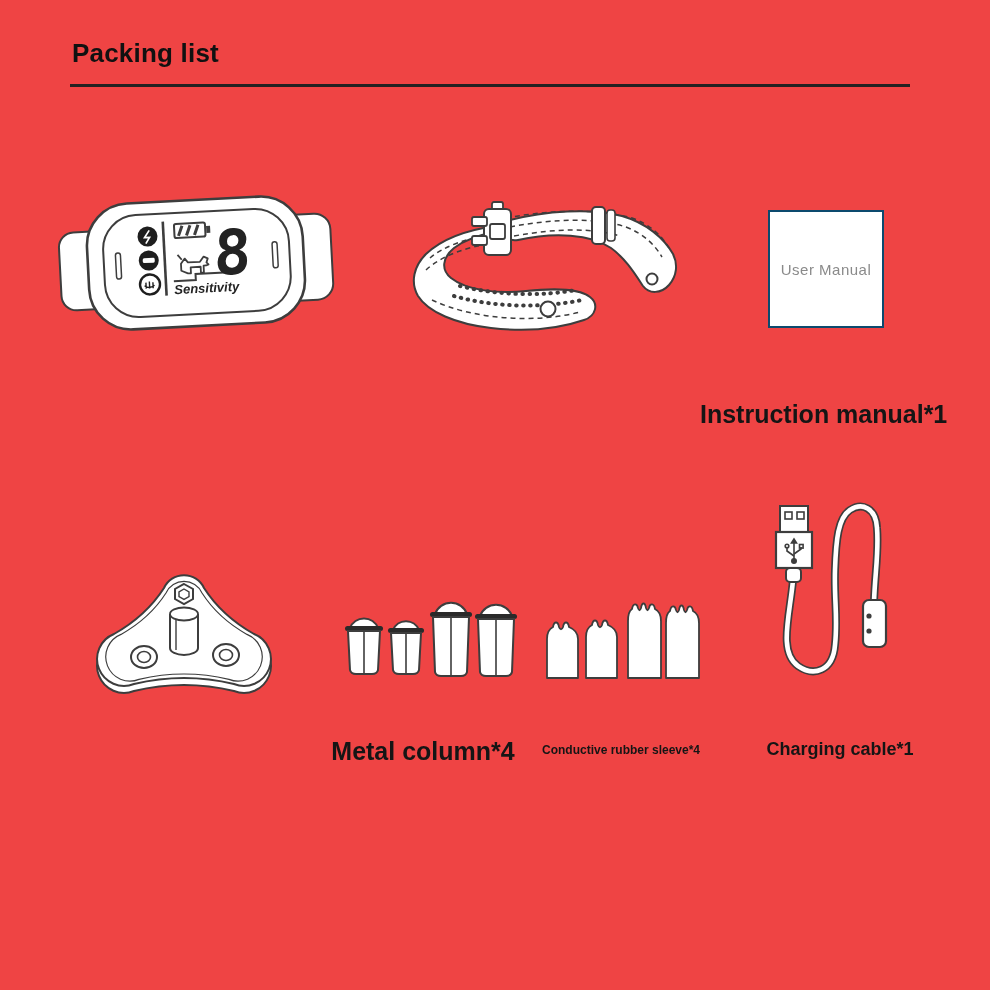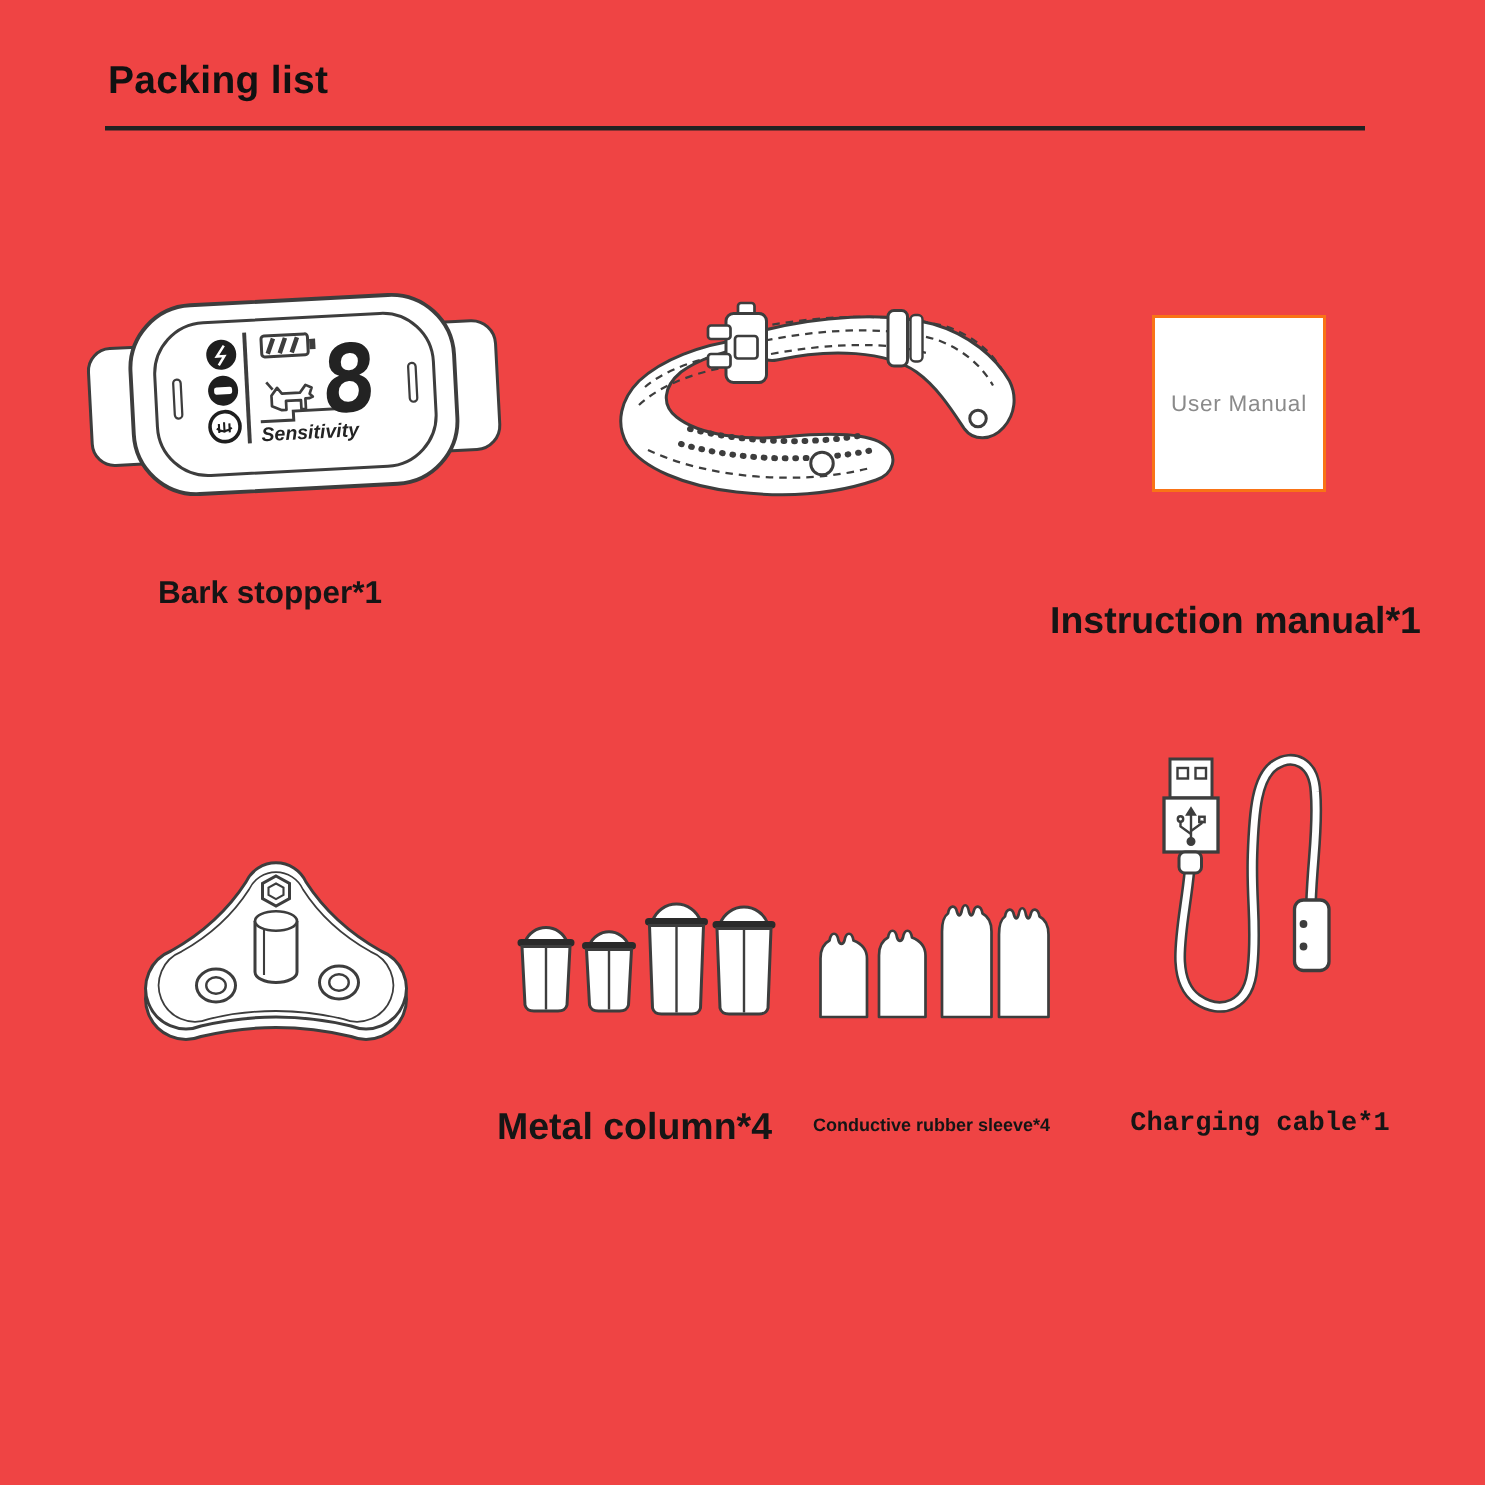--- a/index.html
+++ b/index.html
@@ -18,24 +18,24 @@
   .item-figure svg{display:block;}
   .item-label{
     position:absolute;text-align:center;font-weight:bold;color:#151515;white-space:nowrap;
   }
   .lbl-bark{left:30px;top:384px;width:300px;font-size:21px;}
   .lbl-nylon{left:395px;top:390px;width:300px;font-size:18px;}
   .lbl-manual{left:700px;top:400px;width:240px;font-size:25px;}
   .lbl-test{left:30px;top:734px;width:300px;font-size:21px;}
   .lbl-metal{left:310px;top:737px;width:226px;font-size:25px;}
   .lbl-sleeve{left:518px;top:743px;width:206px;font-size:12px;}
-  .lbl-cable{left:730px;top:739px;width:220px;font-size:18px;font-family:Liberation Mono, monospace;}
+  .lbl-cable{left:730px;top:739px;width:220px;font-size:18px;}
   .manual-box{
     position:absolute;left:768px;top:210px;width:112px;height:114px;
-    border:2px solid #f97316;background:#fff;display:flex;align-items:center;justify-content:center;
+    border:2px solid #0c4a6e;background:#fff;display:flex;align-items:center;justify-content:center;
   }
   .manual-box span{font-size:15px;color:#8a8a8a;letter-spacing:0.5px;}
   .ink{stroke:#3d3d3d;fill:none;}
   .ink-f{stroke:#3d3d3d;fill:#ffffff;}
 </style>
 </head>
 <body>
 
 <div class="canvas">
 
@@ -79,21 +79,20 @@
 
         <path class="ink" stroke-width="2" d="M121,90 h22 v-6 h44"></path>
         <text x="121" y="103" font-size="13" font-weight="bold" font-style="italic" fill="#232323">Sensitivity</text>
 
         <g transform="translate(-4 0) skewX(-4)">
           <text x="171" y="86" font-size="62" font-weight="bold" font-family="'DejaVu Sans Mono',monospace" fill="#232323">8</text>
         </g>
       </g>
     </svg>
   </div>
-  <div class="item-label lbl-bark">Bark stopper*1</div>
 
   <div class="item-figure" style="left:396px;top:196px;">
     <svg width="320" height="150" viewBox="0 0 320 150">
 
       <path class="ink-f" stroke-width="2" stroke-linejoin="round" d="M100,30 C70,34 45,44 30,58 C18,70 14,86 22,100 C32,116 60,128 95,132
            C130,136 162,133 188,124 C200,120 203,108 194,101 C184,93 158,92 130,95
            C100,98 70,94 55,82 C45,74 46,62 58,52 C70,43 88,38 100,36 Z"></path>
 
       <path class="ink-f" stroke-width="2" stroke-linejoin="round" d="M106,26 C150,14 196,12 226,20 C250,27 268,42 277,58 C282,68 281,80 273,89
            C265,98 253,98 247,90 C239,78 229,62 215,52 C195,38 158,36 122,44

